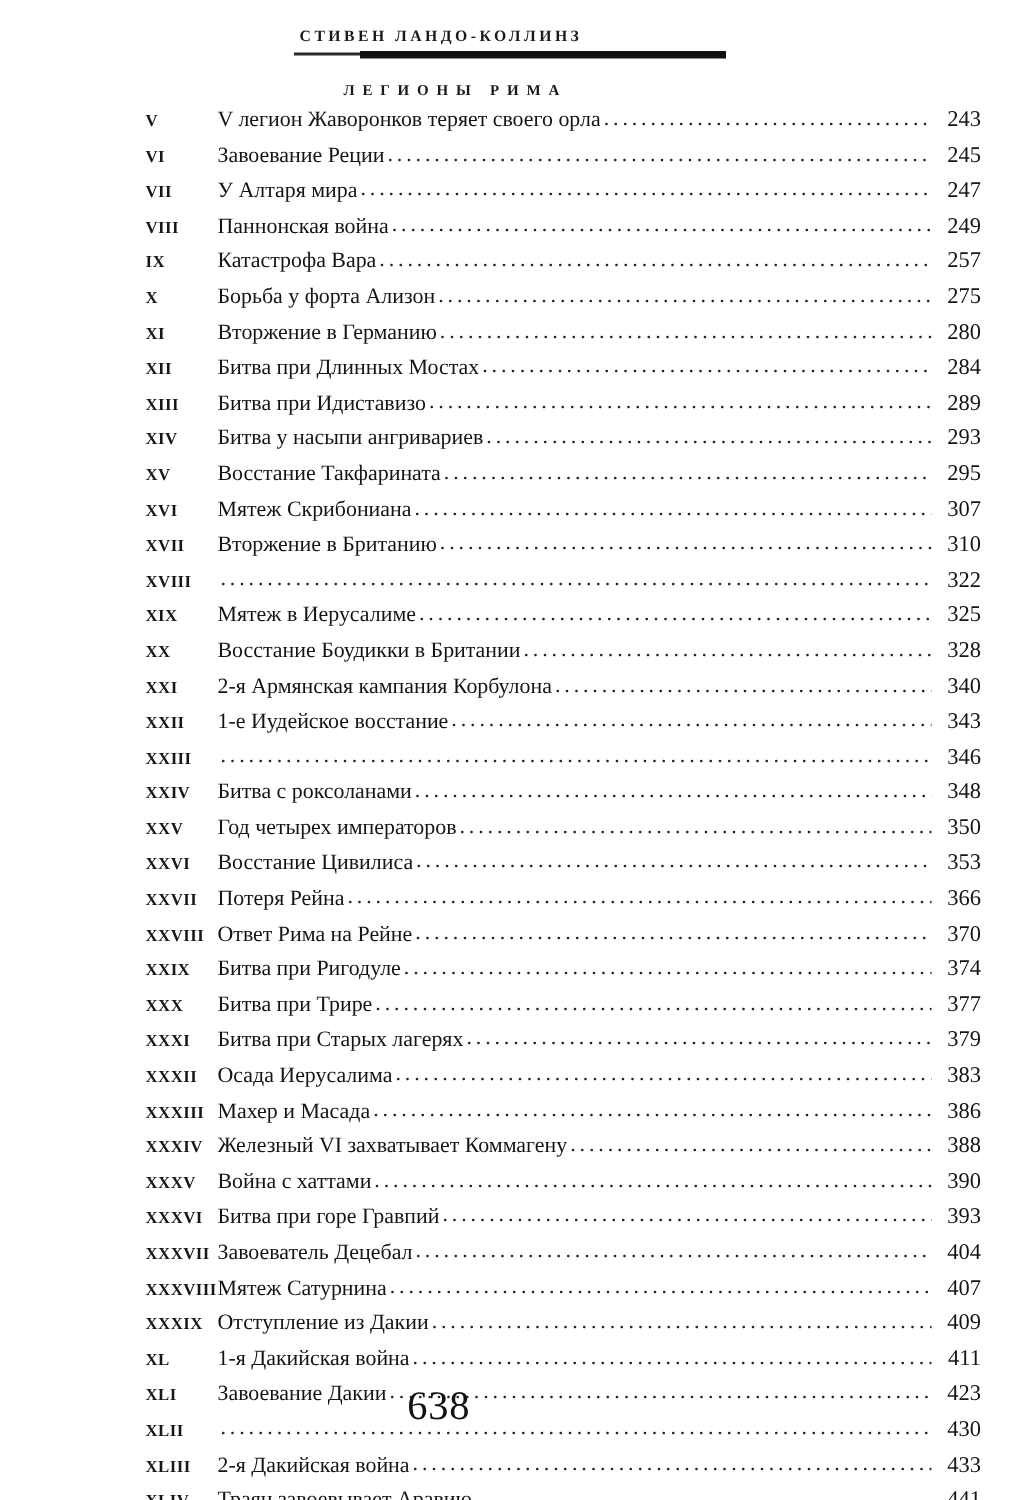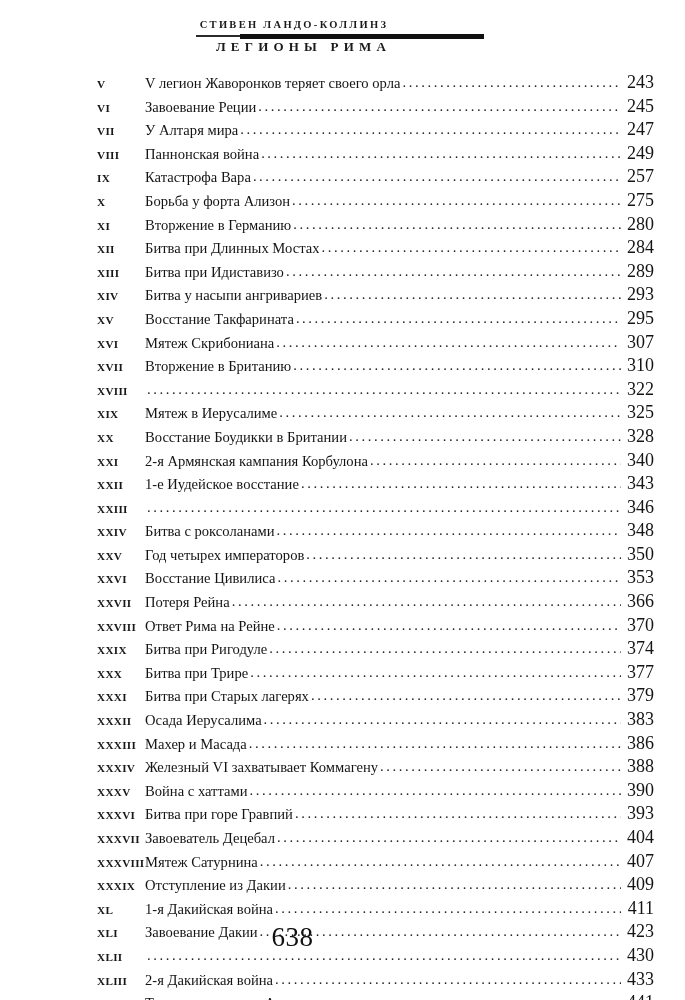--- a/index.html
+++ b/index.html
@@ -48,27 +48,27 @@
   }
   .rule-thick {
     position: absolute;
     left: 240px;
     top: 1px;
     width: 244px;
     height: 4.5px;
     background: #101010;
   }
   .title-line {
-    font-size: 13px;
+    font-size: 10px;
     letter-spacing: 5.2px;
     font-weight: 700;
     text-transform: uppercase;
     color: #1a1a1a;
     line-height: 16px;
-    margin-top: 0;
+    margin-top: 14px;
     white-space: nowrap;
     padding-left: 19px;
   }
 
   
   .toc {
     position: absolute;
     top: 72px;
     left: 97px;
     width: 557px;
@@ -104,21 +104,21 @@
     margin: 0 3px 0 2px;
     letter-spacing: 2.6px;
     font-size: 14.6px;
     color: #232323;
     white-space: nowrap;
   }
   .toc-page {
     flex: 0 0 30px;
     width: 30px;
     text-align: right;
-    font-size: 18px;
+    font-size: 15px;
     color: #141414;
   }
 
   
   .folio {
     position: absolute;
     top: 922px;
     left: 0;
     width: 585px;
     text-align: center;

